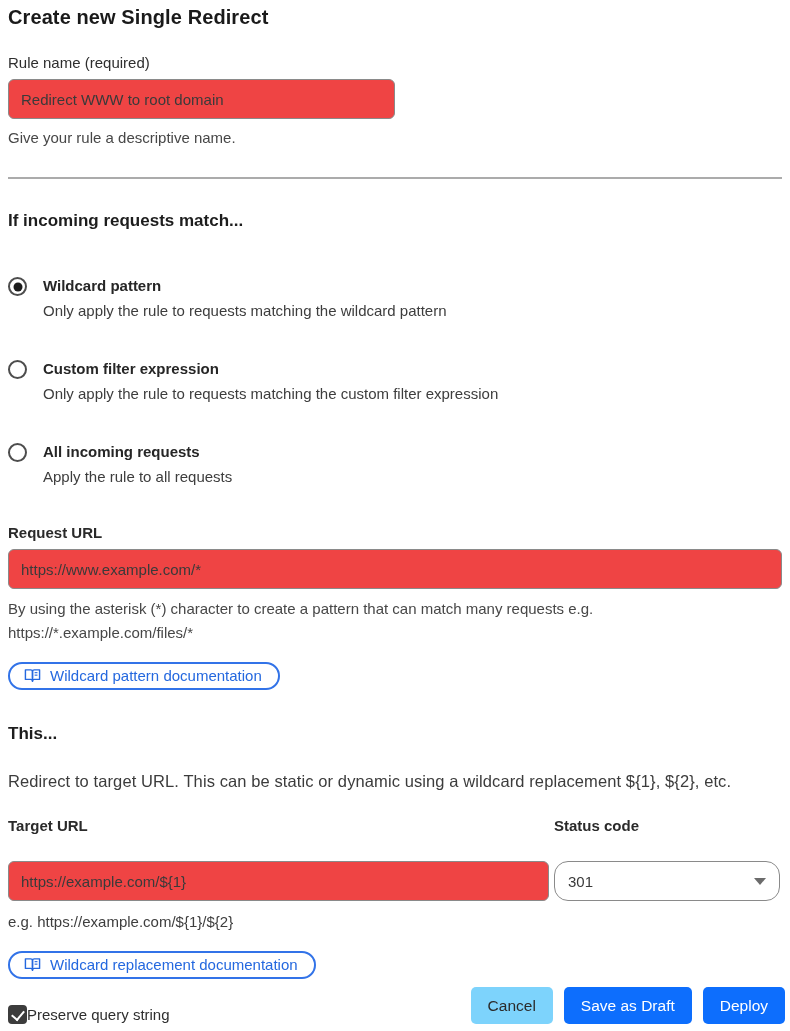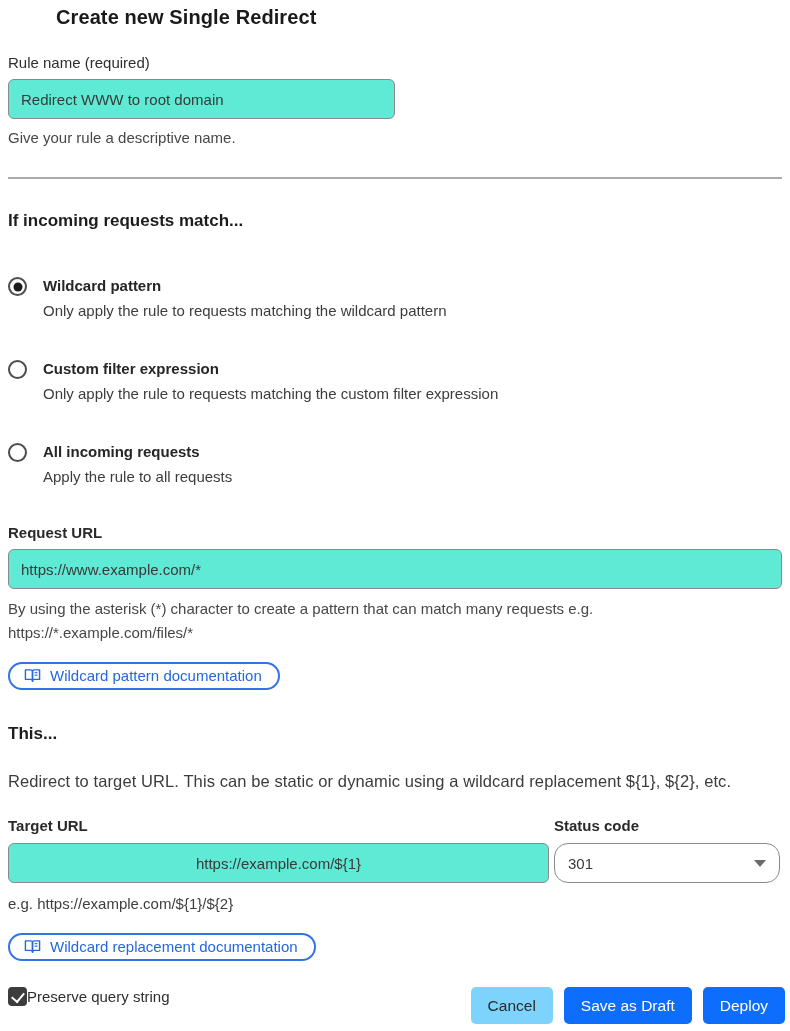--- a/index.html
+++ b/index.html
@@ -8,36 +8,35 @@
     width: 790px; height: 1031px;
     font-family: "Liberation Sans", "DejaVu Sans", sans-serif;
     color: #2b2b2b;
     padding: 6px 8px 0 8px;
     position: relative;
     overflow: hidden;
   }
   .page-title {
     font-size: 20px; font-weight: 700; color: #1a1a1a;
     letter-spacing: 0.1px;
-    margin-left: 48px;
   }
   .field-label {
     font-size: 15px; color: #2e2e2e; margin-top: 25px;
   }
   .text-input {
     display: block;
     margin-top: 8px;
     height: 40px;
     border: 1px solid #8a8a8a;
     border-radius: 6px;
     padding: 8px 12px;
     font-size: 15px;
     font-family: "Liberation Sans", "DejaVu Sans", sans-serif;
     color: #3a3a3a;
-    background: #5eead4;
+    background: #ef4444;
     outline: none;
     width: 100%;
   }
   .rule-name-input { width: 387px; }
   .help-text {
     font-size: 15px; color: #474747; margin-top: 7px; line-height: 1.55;
   }
   .divider {
     border: none; border-top: 2px solid #ababab;
     margin: 28px 0 0 0;
@@ -93,21 +92,21 @@
   .doc-button svg { display: block; }
   .then-heading { margin-top: 34px; }
   .then-desc {
     font-size: 16.5px; color: #3c3c3c; margin-top: 28px; letter-spacing: 0.1px;
   }
   .target-row {
     display: flex; gap: 5px; margin-top: 26px;
   }
   .target-col { width: 541px; }
   .status-col { width: 226px; }
-  .target-col .text-input, .status-col .select-box { margin-top: 9px; text-align: center; }
+  .target-col .text-input, .status-col .select-box { margin-top: 27px; }
   .select-box {
     display: flex; align-items: center; justify-content: space-between;
     height: 40px;
     border: 1px solid #8a8a8a;
     border-radius: 14px;
     padding: 0 13px;
     font-size: 15px;
     color: #3a3a3a;
     background: #fff;
     cursor: pointer;

